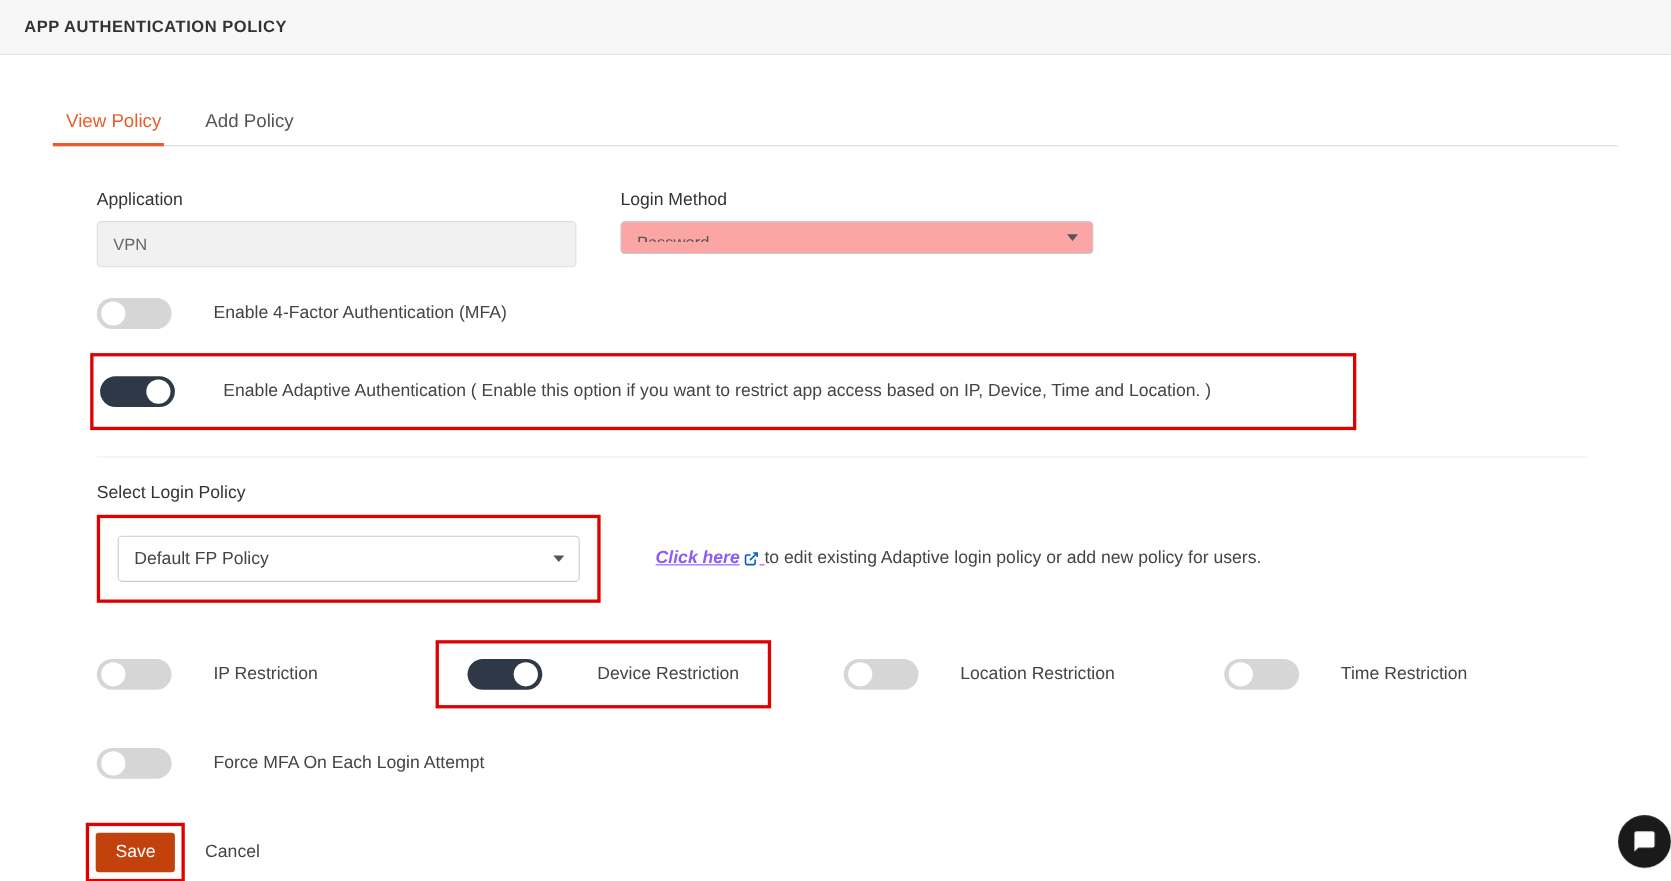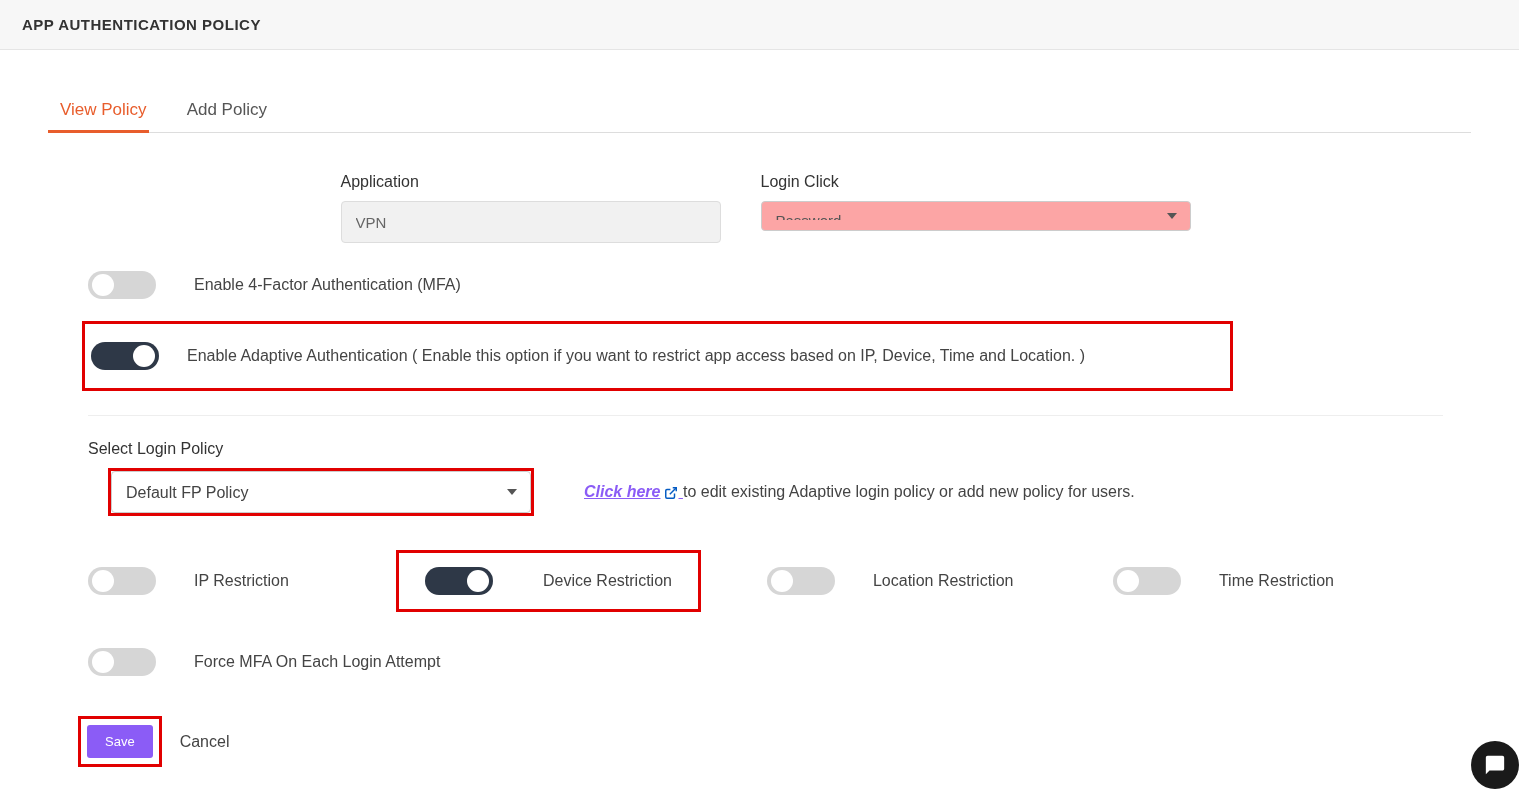--- a/index.html
+++ b/index.html
@@ -9,43 +9,43 @@
     .header-title { font-size: 15px; font-weight: 700; color: #333; letter-spacing: 0.5px; }
     
     .content { padding: 40px 48px; }
     
     .tabs { display: flex; border-bottom: 1px solid #ddd; margin-bottom: 40px; }
     .tab { padding: 10px 28px 12px 12px; font-size: 17px; color: #555; cursor: pointer; position: relative; text-align: right; }
     .tab.active { color: #e85d2c; }
     .tab.active::after { content: ''; position: absolute; bottom: -1px; left: 0; right: 26px; height: 3px; background: #e85d2c; }
     
     .form-section { padding-left: 40px; padding-right: 28px; }
-    .field-row { display: flex; gap: 40px; margin-bottom: 24px; justify-content: center; }
+    .field-row { display: flex; gap: 40px; margin-bottom: 24px; }
     .field-group { flex: 0 0 auto; }
     .field-label { display: block; font-size: 16px; color: #333; margin-bottom: 10px; }
     
-    .text-input { width: 380px; height: 42px; padding: 10px 14px; font-size: 15px; border: 1px solid #ddd; border-radius: 4px; background: #f1f1f1; color: #666; }
+    .text-input { width: 436px; height: 42px; padding: 10px 14px; font-size: 15px; border: 1px solid #ddd; border-radius: 4px; background: #f1f1f1; color: #666; }
     
     .select-wrapper { position: relative; }
     .select-input { width: 430px; height: 30px; padding: 10px 14px; font-size: 15px; border: 1px solid #ccc; border-radius: 4px; background: #fca5a5; appearance: none; -webkit-appearance: none; color: #555; cursor: pointer; }
     .select-wrapper::after { content: ''; position: absolute; right: 14px; top: 50%; transform: translateY(-50%); width: 0; height: 0; border-left: 5px solid transparent; border-right: 5px solid transparent; border-top: 6px solid #555; pointer-events: none; }
     
     .toggle-row { display: flex; align-items: center; margin-bottom: 18px; padding: 4px 0; }
     
     .toggle { position: relative; width: 68px; height: 28px; border-radius: 16px; cursor: pointer; flex-shrink: 0; }
     .toggle.off { background: #d6d6d6; }
     .toggle.on { background: #2e3847; }
     .toggle-knob { position: absolute; width: 22px; height: 22px; border-radius: 50%; background: #fff; top: 3px; transition: left 0.2s; }
     .toggle.off .toggle-knob { left: 4px; }
     .toggle.on .toggle-knob { left: 42px; }
     
     .toggle-label { font-size: 16px; color: #444; margin-left: 38px; }
     
     .highlight-red { border: 3px solid #e10000; padding: 14px 6px; }
-    .highlight-red.tight { padding: 0; display: inline-block; margin-left: 20px; }
+    .highlight-red.tight { padding: 16px; display: inline-block; }
     
     .hr-sep { border: none; border-top: 1px solid #eee; margin: 24px 0; }
     
     .policy-row { display: flex; align-items: center; gap: 50px; margin-bottom: 34px; }
     .policy-select-box { }
     .policy-select { width: 420px; height: 42px; padding: 10px 14px; font-size: 16px; border: 1px solid #ccc; border-radius: 4px; background: #fff; appearance: none; -webkit-appearance: none; color: #444; cursor: pointer; }
     
     .policy-link-row { font-size: 16px; color: #444; }
     .click-link { color: #8b5cf6; text-decoration: underline; font-style: italic; font-weight: 700; cursor: pointer; }
     .ext-icon { display: inline-block; width: 14px; height: 14px; margin-left: 4px; vertical-align: middle; }
@@ -54,21 +54,21 @@
     .restrictions-row { display: flex; align-items: center; gap: 18px; margin-bottom: 32px; }
     .restrict-item { display: flex; align-items: center; }
     .restrict-item .toggle { margin-right: 38px; }
     .restrict-label { font-size: 16px; color: #444; }
     
     .restrict-highlight { border: 3px solid #e10000; padding: 14px 26px; display: flex; align-items: center; }
     
     .spacer-rest { display: inline-block; }
     
     .button-row { display: flex; align-items: center; gap: 18px; margin-top: 20px; margin-left: -10px; }
-    .save-btn { background: #8b5cf6; color: #fff; border: none; padding: 9px 18px; font-size: 13px; border-radius: 3px; cursor: pointer; }
+    .save-btn { background: #c2410c; color: #fff; border: none; padding: 9px 18px; font-size: 16px; border-radius: 3px; cursor: pointer; }
     .cancel-btn { background: none; border: none; font-size: 16px; color: #444; cursor: pointer; }
     .btn-highlight { border: 3px solid #e10000; padding: 6px; display: inline-flex; }
     
     .chat-bubble { position: fixed; bottom: 12px; right: 0; width: 48px; height: 48px; border-radius: 50%; background: #1a1a1a; display: flex; align-items: center; justify-content: center; cursor: pointer; }
     .chat-bubble svg { width: 22px; height: 22px; }
   </style>
 </head>
 <body>
 
 <div class="header">
@@ -83,42 +83,42 @@
   </div>
 
   <div class="form-section">
 
     <div class="field-row">
       <div class="field-group">
         <label class="field-label">Application</label>
         <input class="text-input" type="text" readonly="" value="VPN" style="">
       </div>
       <div class="field-group">
-        <label class="field-label">Login Click</label>
+        <label class="field-label">Login Method</label>
         <div class="select-wrapper">
           <select class="select-input">
             <option>Password</option>
           </select>
         </div>
       </div>
     </div>
 
     <div class="toggle-row">
       <div class="toggle off">
           <div class="toggle-knob"></div>
         </div>
       <div class="toggle-label">Enable 4-Factor Authentication (MFA)</div>
     </div>
 
     <div class="highlight-red" style="margin-left:-6px; margin-right:210px;">
       <div class="toggle-row" style="margin-bottom:0;">
         <div class="toggle on">
             <div class="toggle-knob"></div>
           </div>
-        <div class="toggle-label" style="margin-left:28px;">Enable Adaptive Authentication ( Enable this option if you want to restrict app access based on IP, Device, Time and Location. )</div>
+        <div class="toggle-label" style="margin-left:44px;">Enable Adaptive Authentication ( Enable this option if you want to restrict app access based on IP, Device, Time and Location. )</div>
       </div>
     </div>
 
     <hr class="hr-sep">
 
     <label class="field-label">Select Login Policy</label>
 
     <div class="policy-row">
       <div class="highlight-red tight policy-select-box">
         <div class="select-wrapper">

